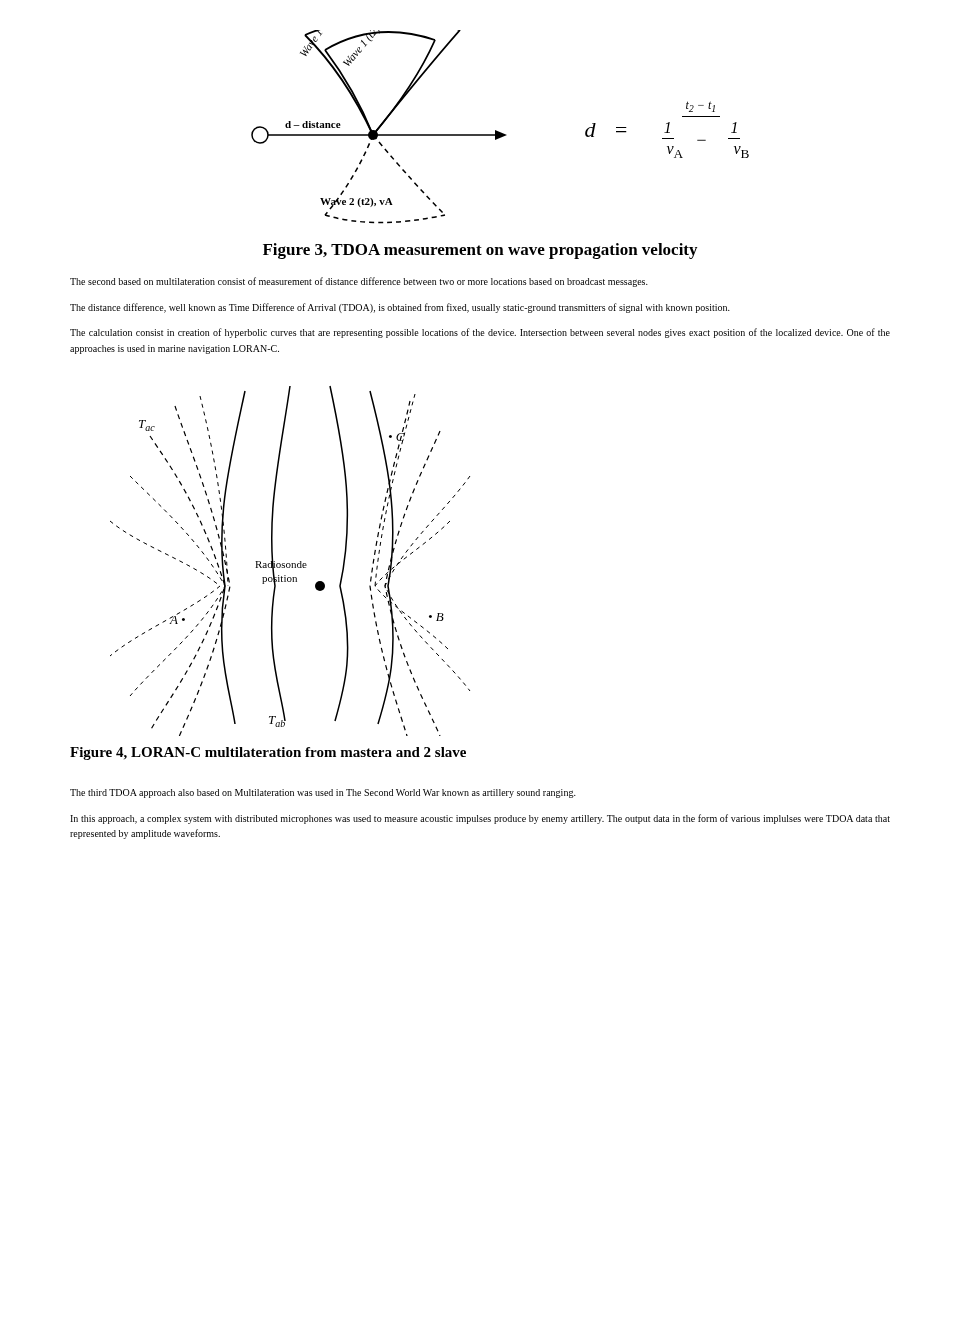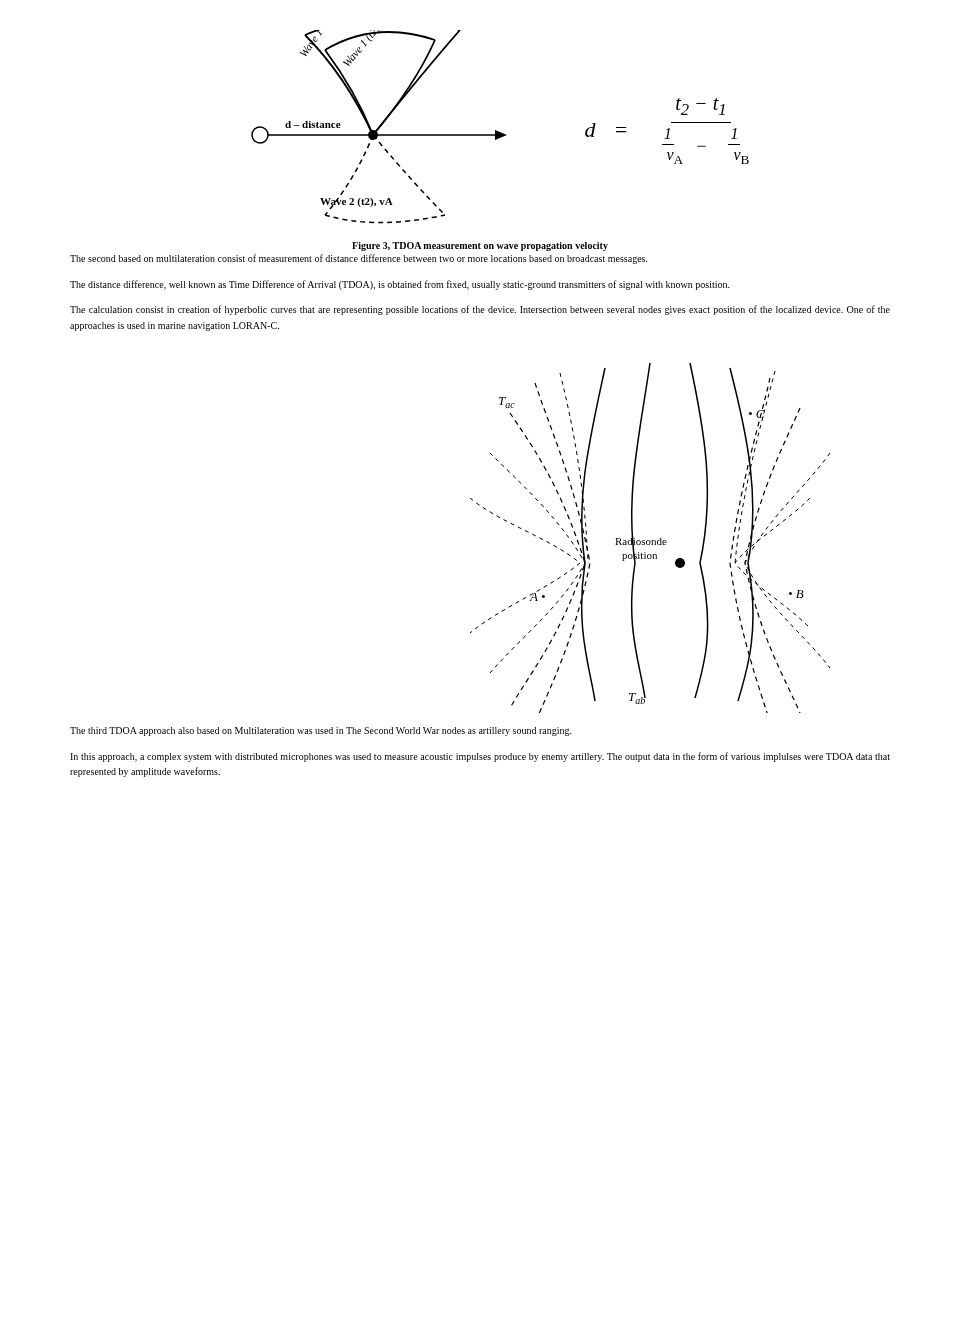--- a/index.html
+++ b/index.html
@@ -35,52 +35,53 @@
     }
     .formula-fraction {
       display: flex;
       flex-direction: column;
       align-items: center;
       font-size: 18px;
     }
     .formula-fraction .numerator {
       border-bottom: 1.5px solid #000;
       padding: 0 4px 2px 4px;
-      font-size: 20px;
+      font-size: 12px;
     }
     .formula-fraction .denominator {
       padding: 2px 4px 0 4px;
       display: flex;
       align-items: center;
       gap: 6px;
       font-size: 18px;
     }
     .denom-frac {
       display: flex;
       flex-direction: column;
       align-items: center;
       font-size: 16px;
     }
     .denom-frac .dn { border-bottom: 1.2px solid #000; padding: 0 2px 1px 2px; }
     .denom-frac .dd { padding: 1px 2px 0 2px; margin-left: 14px; }
     .figure-caption {
       text-align: center;
       font-weight: bold;
-      font-size: 10px;
+      font-size: 17px;
+      margin-bottom: 14px;
     }
     .text-block {
       text-align: justify;
       line-height: 1.55;
       margin-bottom: 10px;
       font-size: 10px;
     }
     .figure-loran {
       display: flex;
       flex-direction: column;
-      align-items: flex-end;
+      align-items: flex-start;
       margin: 20px 0 10px 0;
     }
     .loran-caption {
       text-align: center;
       font-weight: bold;
       font-size: 15px;
       margin-top: 8px;
       margin-bottom: 14px;
     }
     svg text {
@@ -192,20 +193,21 @@
     <path d="M 60 100 C 90 130, 130 165, 155 210 C 130 255, 90 285, 60 320" fill="none" stroke="#000" stroke-width="1.0" stroke-dasharray="4,4"></path>
     <path d="M 40 145 C 70 170, 120 185, 150 210 C 120 235, 70 255, 40 280" fill="none" stroke="#000" stroke-width="1.0" stroke-dasharray="4,4"></path>
 
     <path d="M 130 20 C 145 80, 155 140, 158 210" fill="none" stroke="#000" stroke-width="1.0" stroke-dasharray="4,4"></path>
 
     <path d="M 380 145 C 355 170, 320 190, 305 210 C 320 230, 355 250, 380 275" fill="none" stroke="#000" stroke-width="1.0" stroke-dasharray="4,4"></path>
     <path d="M 400 100 C 375 135, 335 168, 315 210 C 335 252, 375 282, 400 315" fill="none" stroke="#000" stroke-width="1.0" stroke-dasharray="4,4"></path>
     <path d="M 345 18 C 330 75, 312 138, 305 210" fill="none" stroke="#000" stroke-width="1.0" stroke-dasharray="4,4"></path>
 
   </svg>
+  <p class="loran-caption">Figure 4, LORAN-C multilateration from mastera and 2 slave</p>
 </div>
 
-<p class="text-block">The third TDOA approach also based on Multilateration was used in The Second World War nodes as artillery sound ranging.</p>
+<p class="text-block">The third TDOA approach also based on Multilateration was used in The Second World War known as artillery sound ranging.</p>
 <p class="text-block">
   <span>In this approach, a complex system with distributed microphones was used to measure acoustic impulses produce by enemy artillery.</span>
   <span> </span>
   <span>The output data in the form of various implulses were TDOA data that represented by amplitude waveforms.</span>
 </p>
 
 </body></html>

